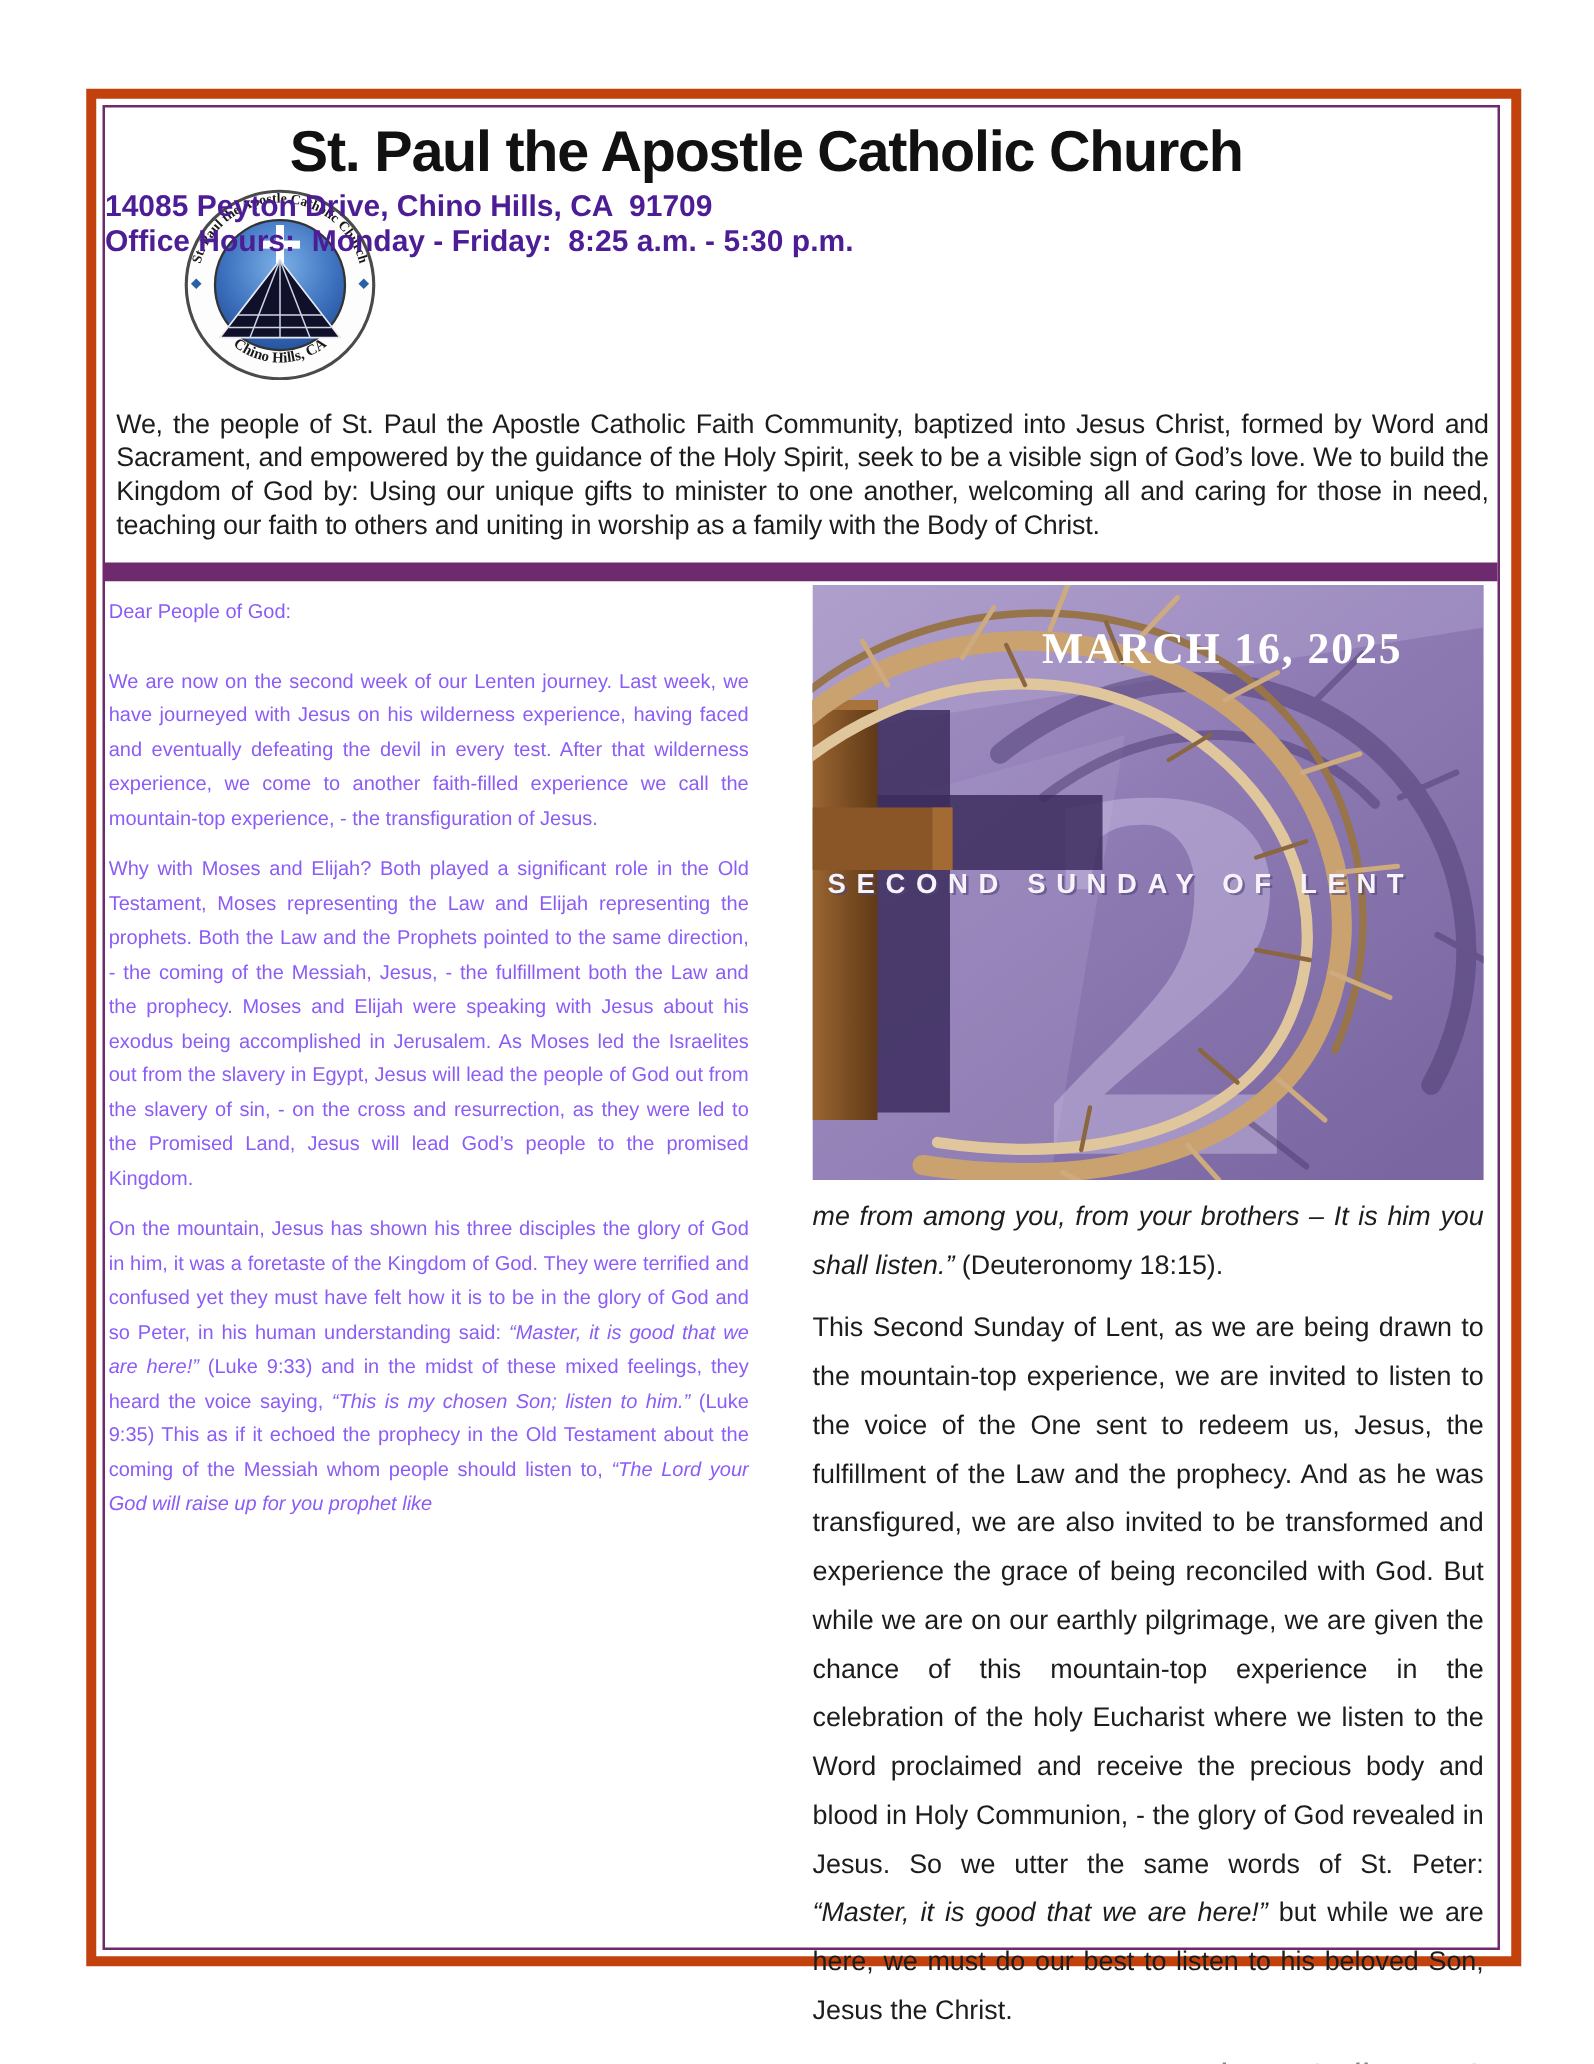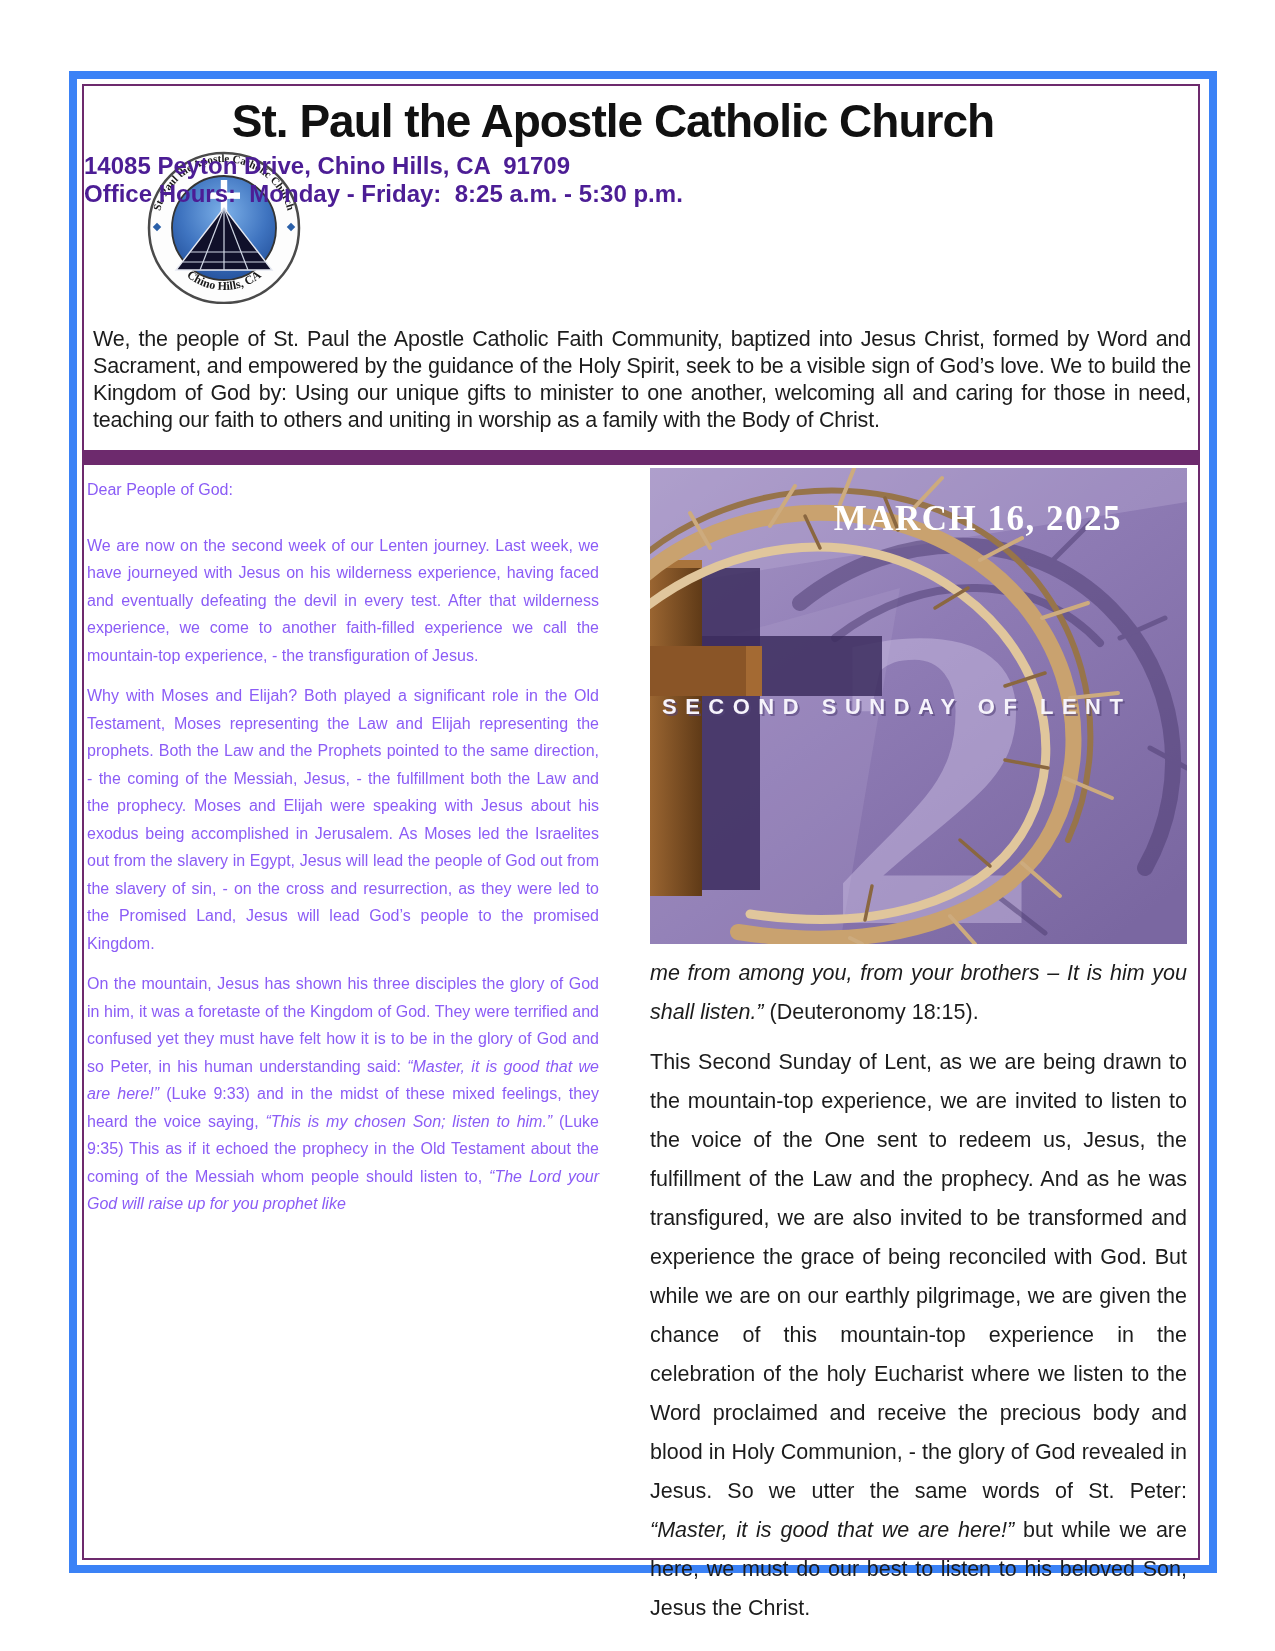--- a/index.html
+++ b/index.html
@@ -3,21 +3,21 @@
 <meta charset="utf-8">
 <style>
   html,body{margin:0;padding:0;}
   body{
     width:1275px;height:1651px;background:#ffffff;
     font-family:"Liberation Sans","DejaVu Sans",sans-serif;color:#222;
   }
   .page{position:relative;width:1275px;height:1651px;overflow:hidden;background:#fff;}
   .frame{
     position:absolute;left:69px;top:71px;width:1122px;height:1476px;
-    border:8px solid #3b82f6;padding:5px;background:#fff;
+    border:8px solid #c2410c;padding:5px;background:#fff;
   }
   .frame-inner{
     position:relative;width:1114px;height:1472px;border:2px solid #6d2a6d;background:#fff;
   }
   .church-title{
     position:absolute;top:8px;left:0;right:56px;text-align:center;
     font-size:46px;font-weight:bold;letter-spacing:-1px;color:#111;white-space:nowrap;
   }
   .logo{position:absolute;left:60px;top:58px;width:160px;height:160px;}
   .addr-block{

